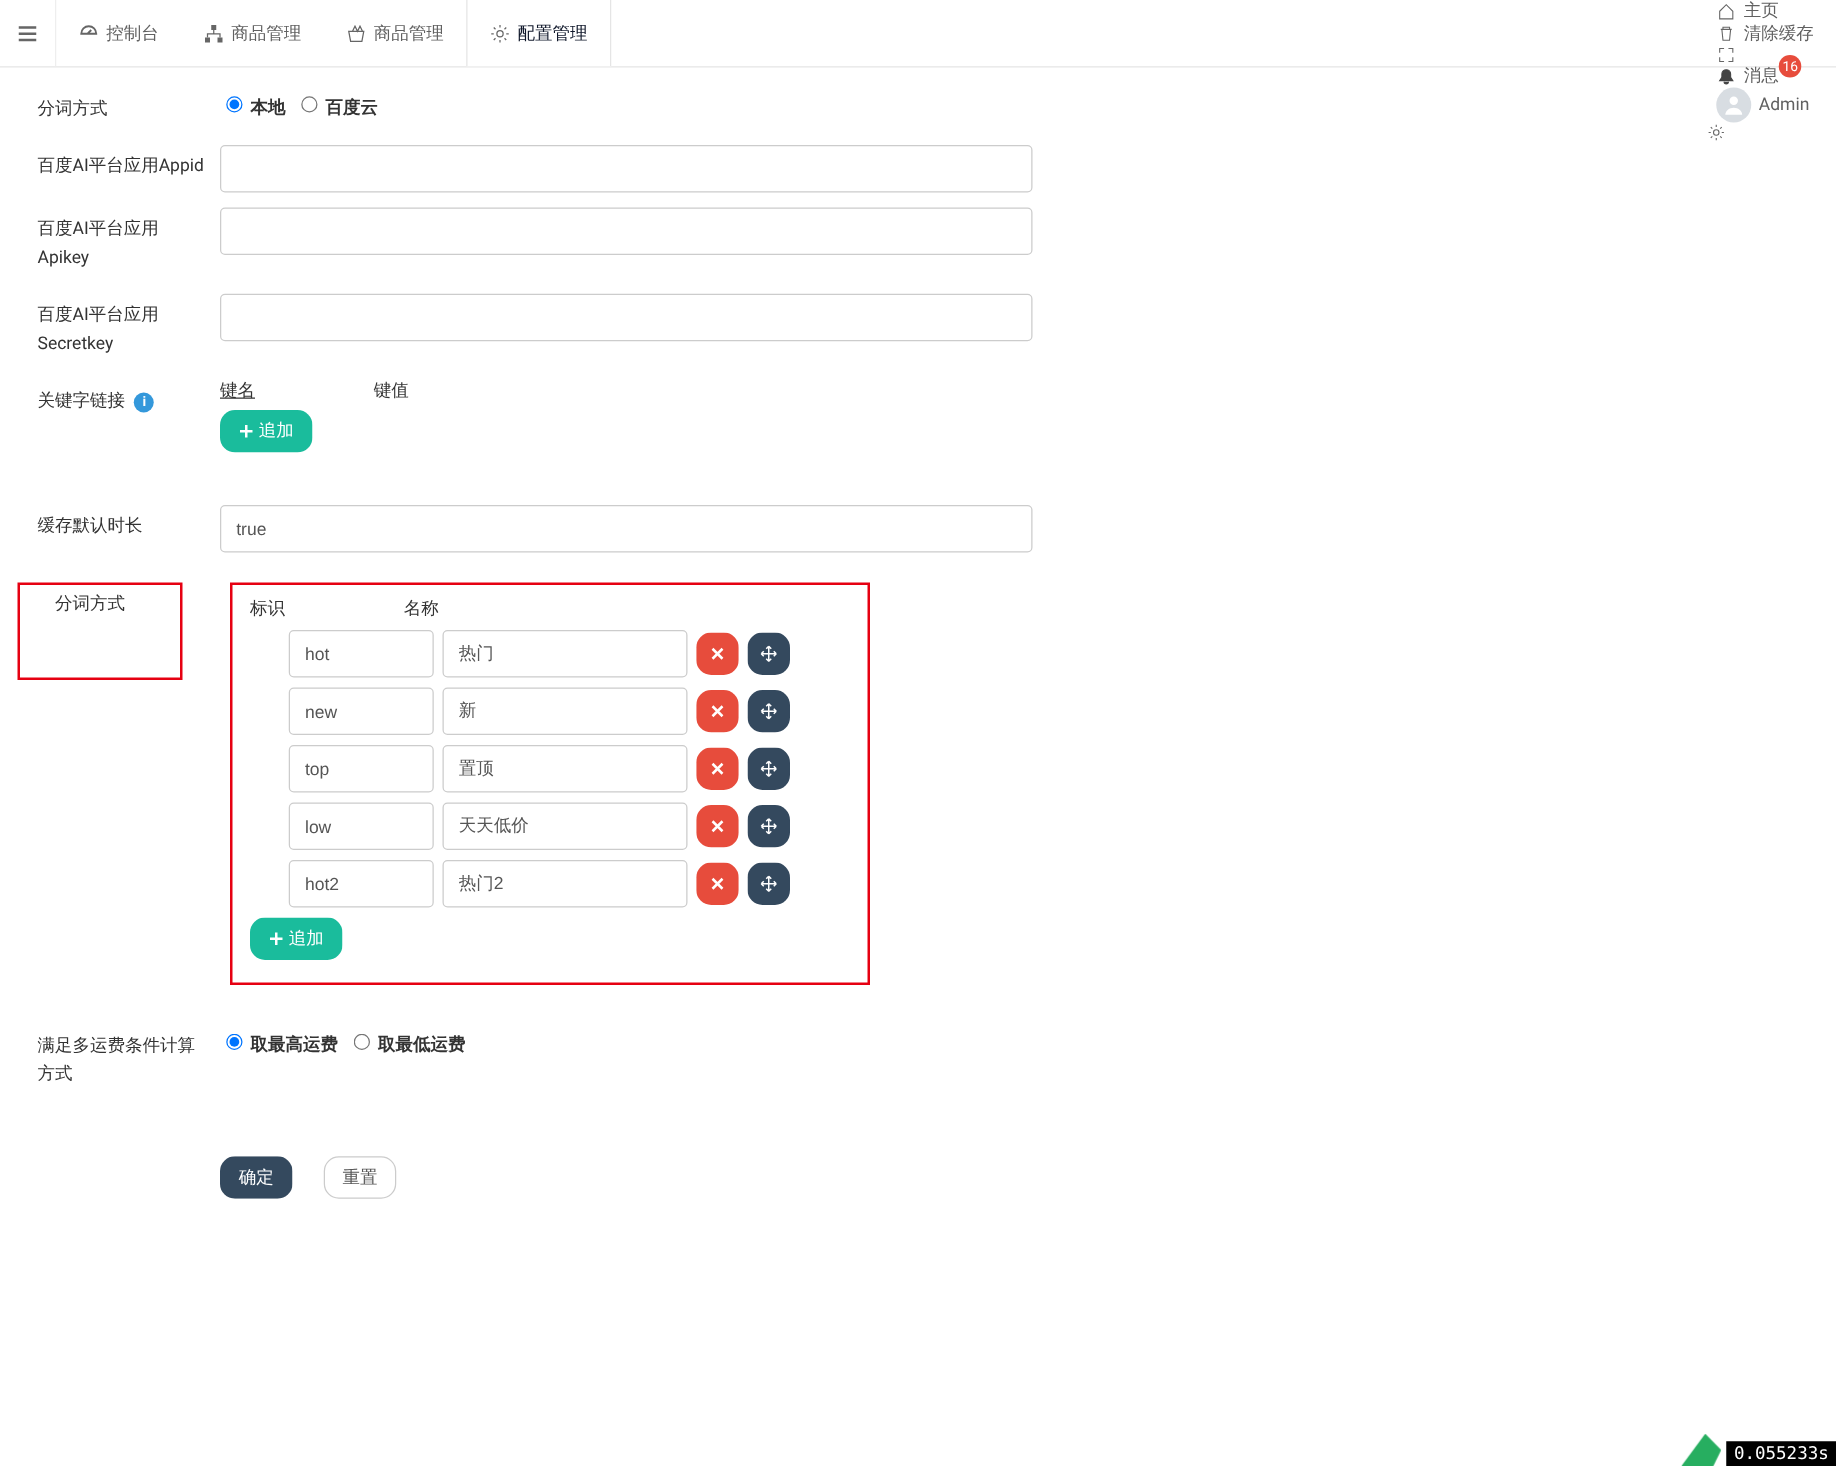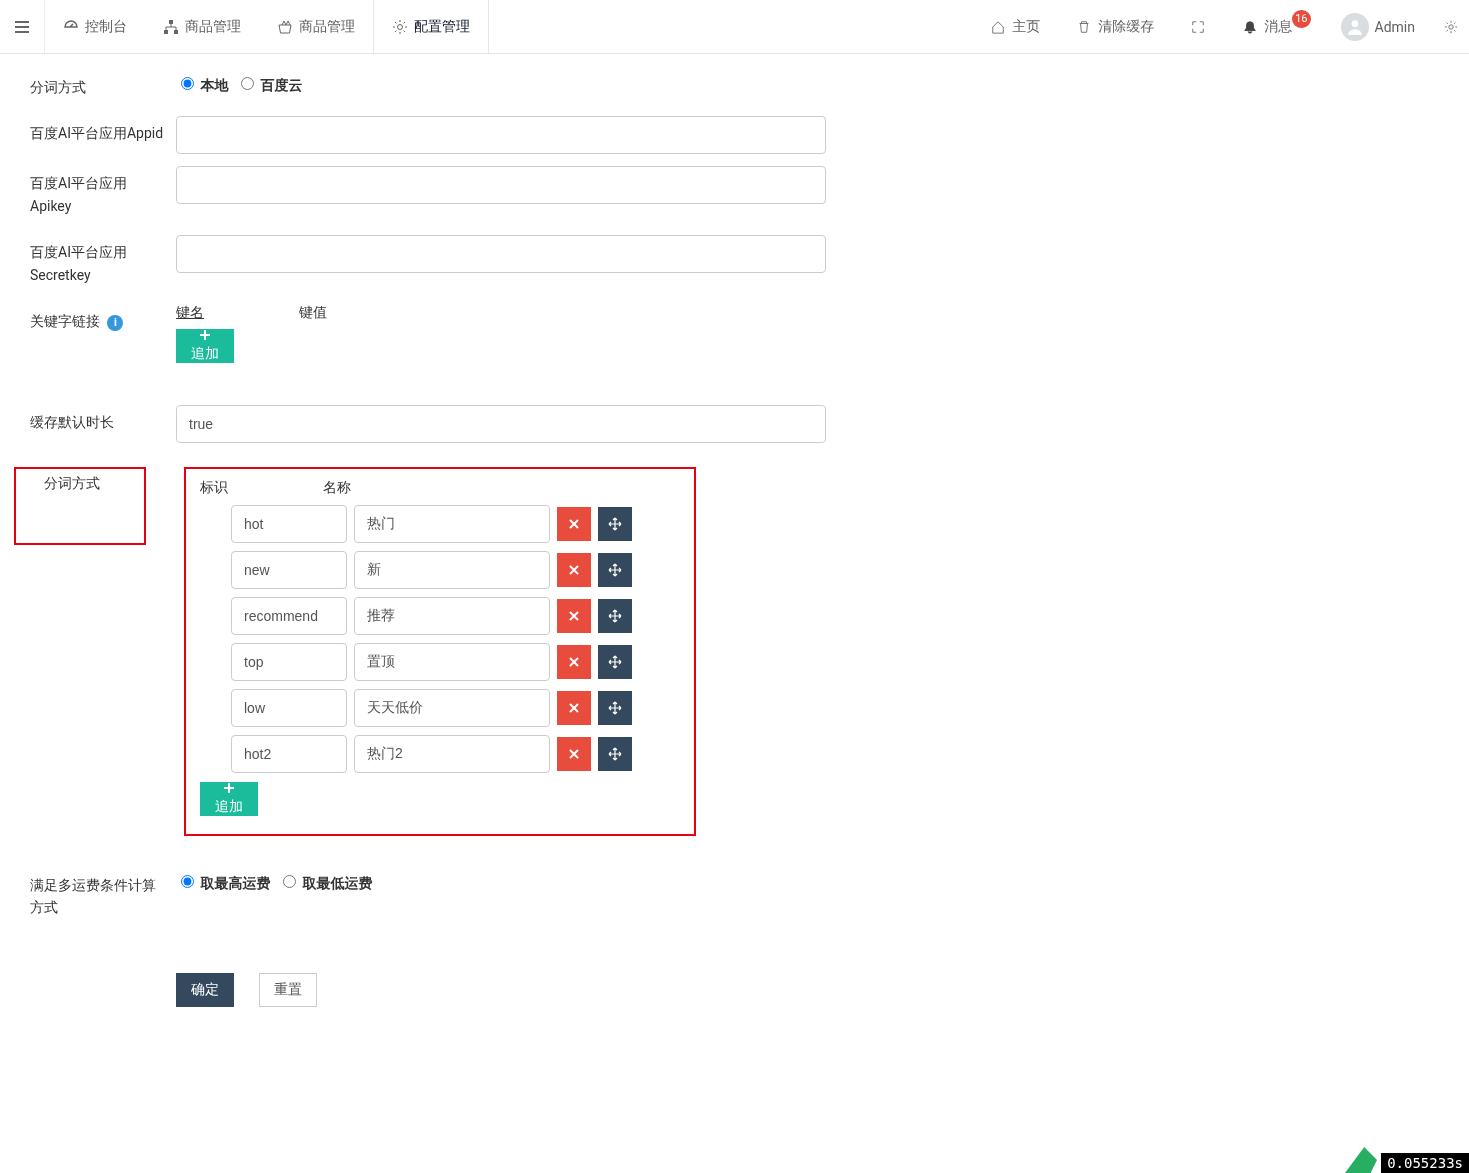--- a/index.html
+++ b/index.html
@@ -14,21 +14,21 @@
   .navbar {
     display: flex;
     align-items: stretch;
     border-bottom: 1px solid #e5e5e5;
     height: 54px;
   }
   .navbar .left, .navbar .right {
     display: flex;
     align-items: stretch;
   }
-  .navbar .right { margin-left: auto; }
+  .navbar .right { margin-left: auto; flex-direction: column; }
   .nav-item {
     display: flex;
     align-items: center;
     padding: 0 18px;
     color: #616161;
     font-size: 14px;
     cursor: pointer;
     gap: 6px;
     white-space: nowrap;
   }
@@ -91,22 +91,22 @@
   .info-icon {
     display:inline-flex;width:16px;height:16px;border-radius:50%;background:#3498db;color:#fff;align-items:center;justify-content:center;font-size:11px;font-weight:700;margin-left:4px;
   }
   .kv-header {
     display:flex; gap:0; margin-bottom:6px; color:#333;
   }
   .kv-header .col1{ width:123px;text-decoration:underline; }
   .kv-header .col2{ width:200px; }
   .btn {
     display:inline-flex;align-items:center;justify-content:center;
-    height:34px;padding:0 14px;border-radius:0;border:1px solid transparent;
-    cursor:pointer;font-size:14px;gap:4px;flex-direction:column;
+    height:34px;padding:0 14px;border-radius:12px;border:1px solid transparent;
+    cursor:pointer;font-size:14px;gap:4px;
   }
   .btn-teal { background:#1abc9c;color:#fff; }
   .btn-dark { background:#34495e;color:#fff; }
   .btn-default { background:#fff;color:#555;border:1px solid #ccc; }
   .btn-danger { background:#e74c3c;color:#fff;width:34px;padding:0; }
   .btn-move  { background:#34495e;color:#fff;width:34px;padding:0; }
   
   .hl-box-label {
     border:2px solid #e60012;
     padding: 6px 10px 50px 28px;
@@ -340,34 +340,20 @@
                 <path d="M2 2l8 8M10 2l-8 8" stroke="#fff" stroke-width="2"></path>
               </svg>
             </button>
             <button class="btn btn-move">
               <svg width="14" height="14" viewBox="0 0 14 14">
                 <path d="M7 1v12M1 7h12M7 1l-2 2M7 1l2 2M7 13l-2-2M7 13l2-2M1 7l2-2M1 7l2 2M13 7l-2-2M13 7l-2 2" stroke="#fff" stroke-width="1.2" fill="none"></path>
               </svg>
             </button>
           </div>
           <div class="row">
-            <input class="inp c1" value="recommend" style="">
-            <input class="inp c2" value="推荐" style="">
-            <button class="btn btn-danger">
-              <svg width="12" height="12" viewBox="0 0 12 12">
-                <path d="M2 2l8 8M10 2l-8 8" stroke="#fff" stroke-width="2"></path>
-              </svg>
-            </button>
-            <button class="btn btn-move">
-              <svg width="14" height="14" viewBox="0 0 14 14">
-                <path d="M7 1v12M1 7h12M7 1l-2 2M7 1l2 2M7 13l-2-2M7 13l2-2M1 7l2-2M1 7l2 2M13 7l-2-2M13 7l-2 2" stroke="#fff" stroke-width="1.2" fill="none"></path>
-              </svg>
-            </button>
-          </div>
-          <div class="row">
             <input class="inp c1" value="top" style="">
             <input class="inp c2" value="置顶" style="">
             <button class="btn btn-danger">
               <svg width="12" height="12" viewBox="0 0 12 12">
                 <path d="M2 2l8 8M10 2l-8 8" stroke="#fff" stroke-width="2"></path>
               </svg>
             </button>
             <button class="btn btn-move">
               <svg width="14" height="14" viewBox="0 0 14 14">
                 <path d="M7 1v12M1 7h12M7 1l-2 2M7 1l2 2M7 13l-2-2M7 13l2-2M1 7l2-2M1 7l2 2M13 7l-2-2M13 7l-2 2" stroke="#fff" stroke-width="1.2" fill="none"></path>

